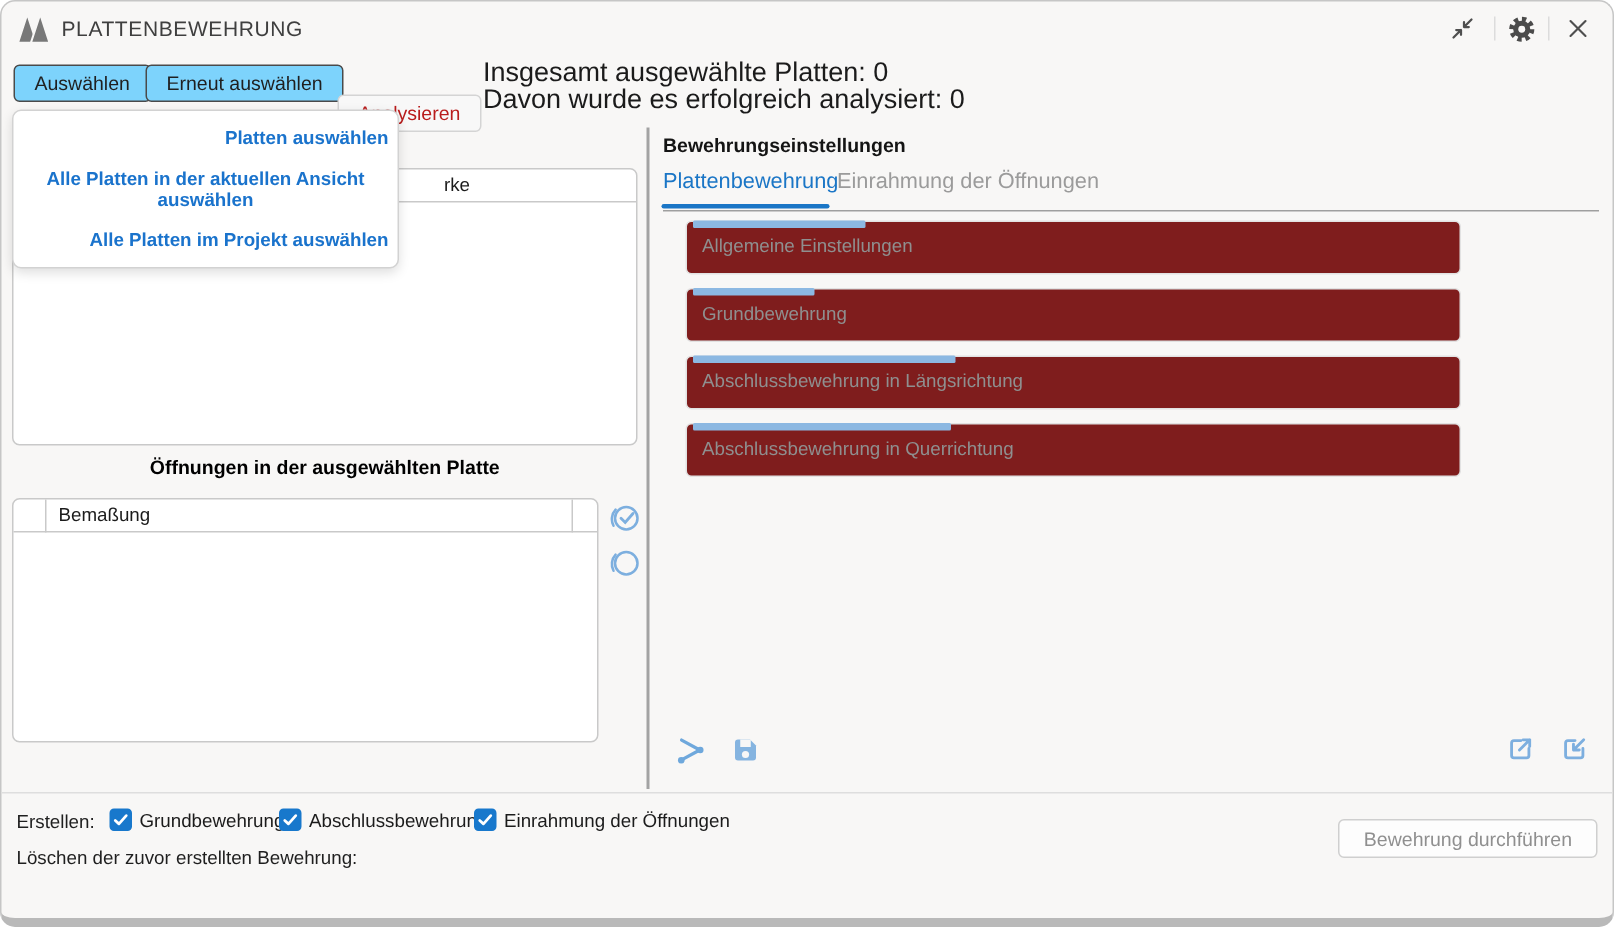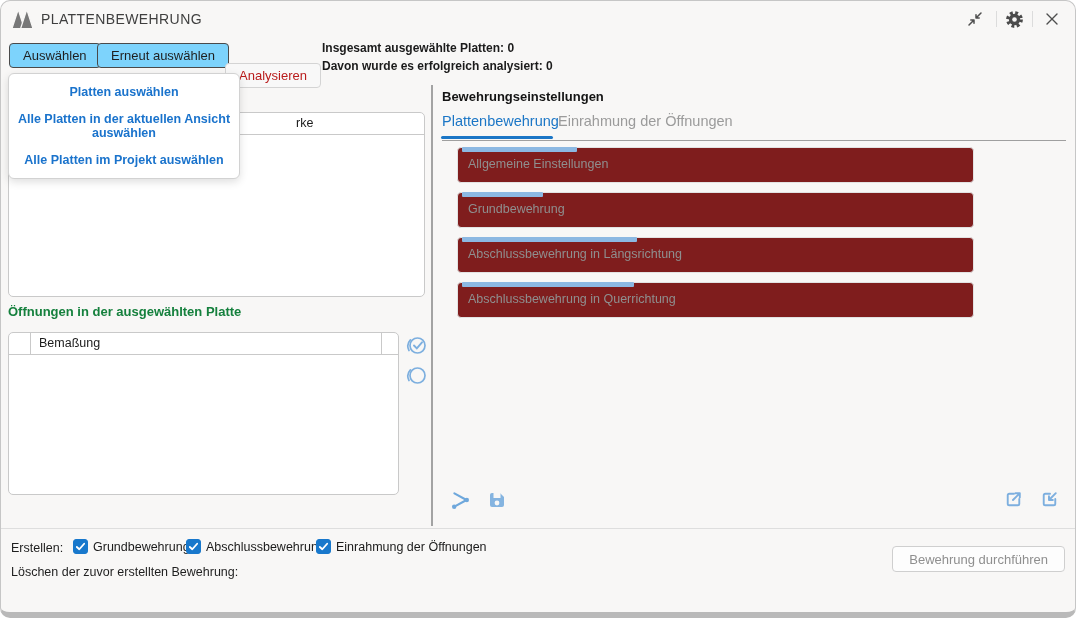--- a/index.html
+++ b/index.html
@@ -18,44 +18,44 @@
   .vsep { width:1px; height:16px; background:#dcdcdc; }
 
   
   .btn {
     position:absolute; top:42px; height:25px; padding:0 13px;
     background:#7dd3fc; border:1px solid #4a4a4a; border-radius:4px;
     font-family:"Liberation Sans", sans-serif; font-size:13px; color:#1f1f1f;
     display:flex; align-items:center; justify-content:center;
   }
   .btn.disabled { border-color:#d4d4d4; color:#b91c1c; background:#f8f8f8;margin-top:20px; }
-  #status-block { left:321px; top:38px; font-size:12px; color:#1b1b1b; line-height:18px;font-weight:bold; }
+  #status-block { left:321px; top:38px; font-size:18px; color:#1b1b1b; line-height:18px; }
 
   
   #select-menu {
-    left:7px; top:72px; width:232px; height:106px;
+    left:7px; top:72px; width:258px; height:106px;
     background:#ffffff; border:1px solid #d2d2d2; border-radius:6px;
     box-shadow:0 3px 8px rgba(0,0,0,0.13);
     display:flex; flex-direction:column; justify-content:space-around;
-    z-index:40; padding:4px 0;
+    z-index:40; padding:4px 0;align-items:flex-end;
   }
   .menu-item {
     color:#1a73cc; font-weight:bold; font-size:12.5px; text-align:center;
     padding:4px 6px; cursor:pointer;
   }
 
   
   .panel-table { background:#ffffff; border:1px solid #c9c9c9; border-radius:5px; }
   .panel-table .thead {
     height:22px; border-bottom:1px solid #c9c9c9; position:relative;
     font-size:12.5px; color:#1b1b1b; line-height:21px;
   }
   #plates-table { left:7px; top:111px; width:417px; height:185px; }
   #plates-header-fragment { position:absolute; left:287px; top:0; }
-  #openings-title { left:7px; top:303px; width:417px; font-size:13px; font-weight:bold; color:#15803d; }
+  #openings-title { left:7px; top:303px; width:417px; text-align:center; font-size:13px; font-weight:bold; color:#000000; }
   #openings-table { left:7px; top:331px; width:391px; height:163px; }
   .th-cell-divider { position:absolute; top:0; width:1px; height:22px; background:#c9c9c9; }
   #openings-col-label { position:absolute; left:30px; top:0; }
   .side-icon { position:absolute; width:24px; height:24px; background:transparent; border:none; cursor:pointer; }
 
   
   #panel-divider { left:430px; top:84px; width:2px; height:441px; background:#a3a3a3; }
 
   
   #settings-title { left:441px; top:88px; width:505px; text-align:left; font-size:13px; font-weight:bold; color:#141414; }

